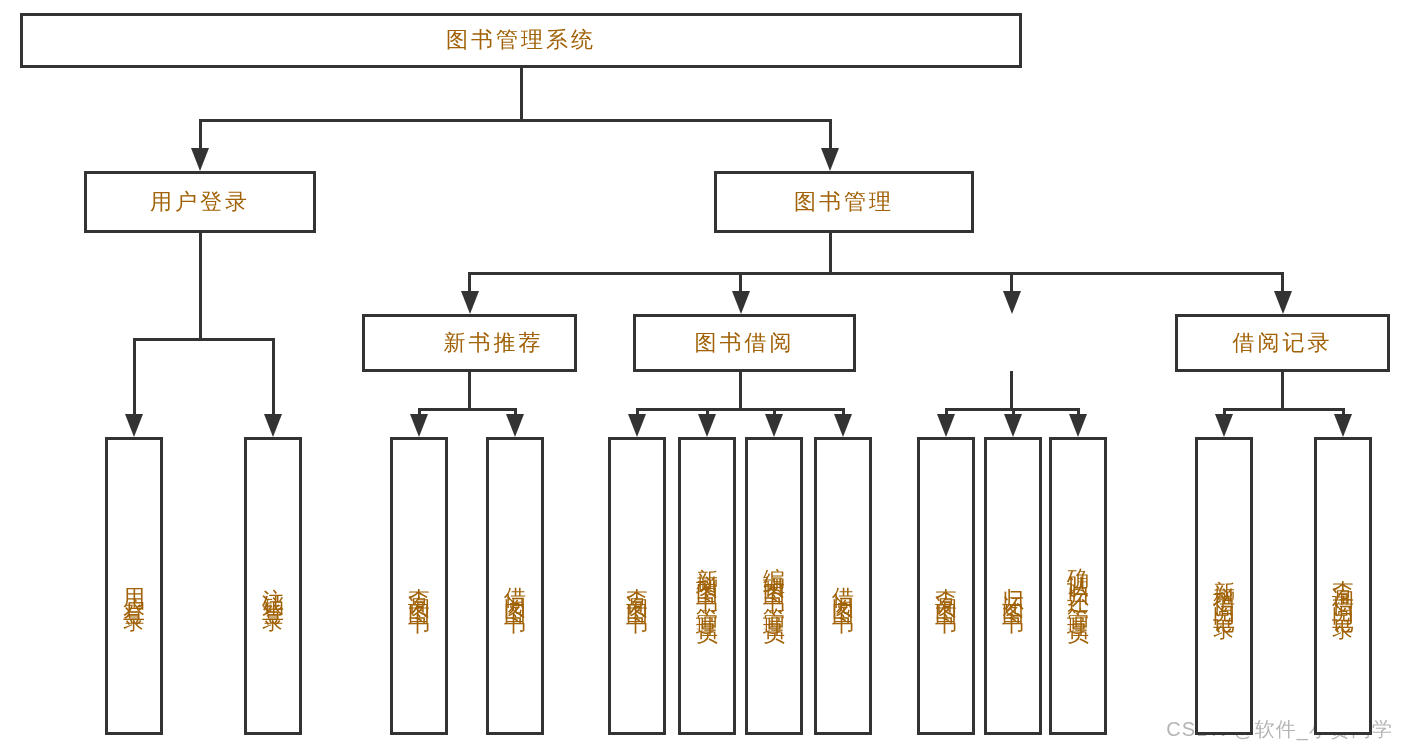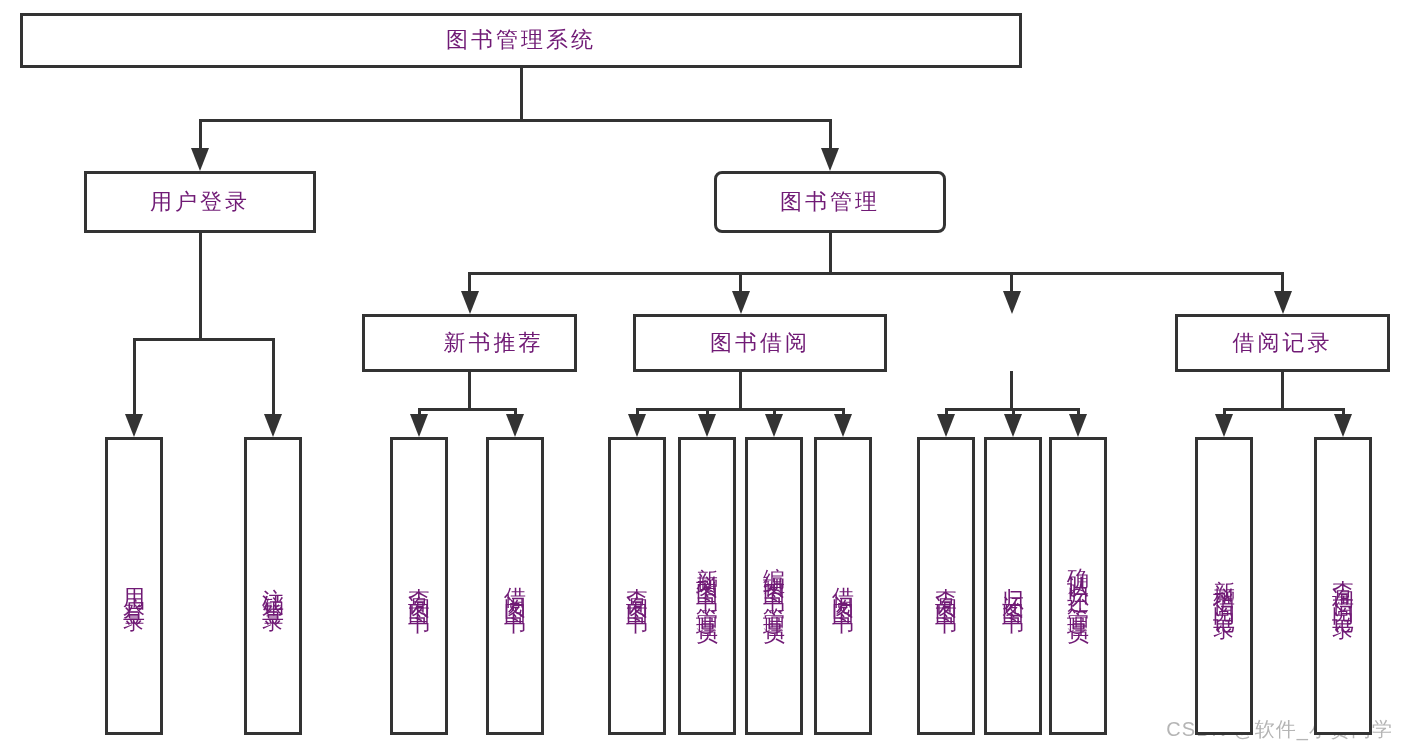--- a/index.html
+++ b/index.html
@@ -9,21 +9,21 @@
     background:#ffffff;
     font-family:"Liberation Sans", sans-serif;
     overflow:hidden;
   }
   .node{
     position:absolute;
     box-sizing:border-box;
     border:3px solid #333333;
     background:#ffffff;
     display:flex;align-items:center;justify-content:center;
-    color:#701a75;
+    color:#a16207;
     font-size:22px;
     letter-spacing:3px;
     line-height:1.2;
     text-align:right;
     white-space:nowrap;
   }
   .node.vertical{
     writing-mode:vertical-rl;
     text-orientation:mixed;
     letter-spacing:8px;
@@ -49,23 +49,23 @@
     white-space:nowrap;
   }
 </style>
 </head>
 <body>
 
 <div id="canvas">
   <div class="watermark">CSDN @软件_小贺同学</div>
 <div class="node" style="left: 20px; top: 13px; width: 1002px; height: 55px;">图书管理系统</div>
     <div class="node" style="left: 84px; top: 171px; width: 232px; height: 62px;">用户登录</div>
-    <div class="node" style="left: 714px; top: 171px; width: 232px; height: 62px; border-radius: 8px;">图书管理</div>
+    <div class="node" style="left: 714px; top: 171px; width: 260px; height: 62px;">图书管理</div>
     <div class="node" style="left: 362px; top: 314px; width: 215px; height: 58px; padding-left: 48px;">新书推荐</div>
-    <div class="node" style="left: 633px; top: 314px; width: 254px; height: 58px;">图书借阅</div>
+    <div class="node" style="left: 633px; top: 314px; width: 223px; height: 58px;">图书借阅</div>
     <div class="node" style="left: 1175px; top: 314px; width: 215px; height: 58px;">借阅记录</div>
     <div class="node vertical" style="left: 105px; top: 437px; width: 58px; height: 298px;">用户登录</div>
     <div class="node vertical" style="left: 244px; top: 437px; width: 58px; height: 298px;">注销登录</div>
     <div class="node vertical" style="left: 390px; top: 437px; width: 58px; height: 298px;">查询图书</div>
     <div class="node vertical" style="left: 486px; top: 437px; width: 58px; height: 298px;">借阅图书</div>
     <div class="node vertical" style="left: 608px; top: 437px; width: 58px; height: 298px;">查询图书</div>
     <div class="node vertical" style="left: 678px; top: 437px; width: 58px; height: 298px;">新增图书（管理员）</div>
     <div class="node vertical" style="left: 745px; top: 437px; width: 58px; height: 298px;">编辑图书（管理员）</div>
     <div class="node vertical" style="left: 814px; top: 437px; width: 58px; height: 298px;">借阅图书</div>
     <div class="node vertical" style="left: 917px; top: 437px; width: 58px; height: 298px;">查询图书</div>

